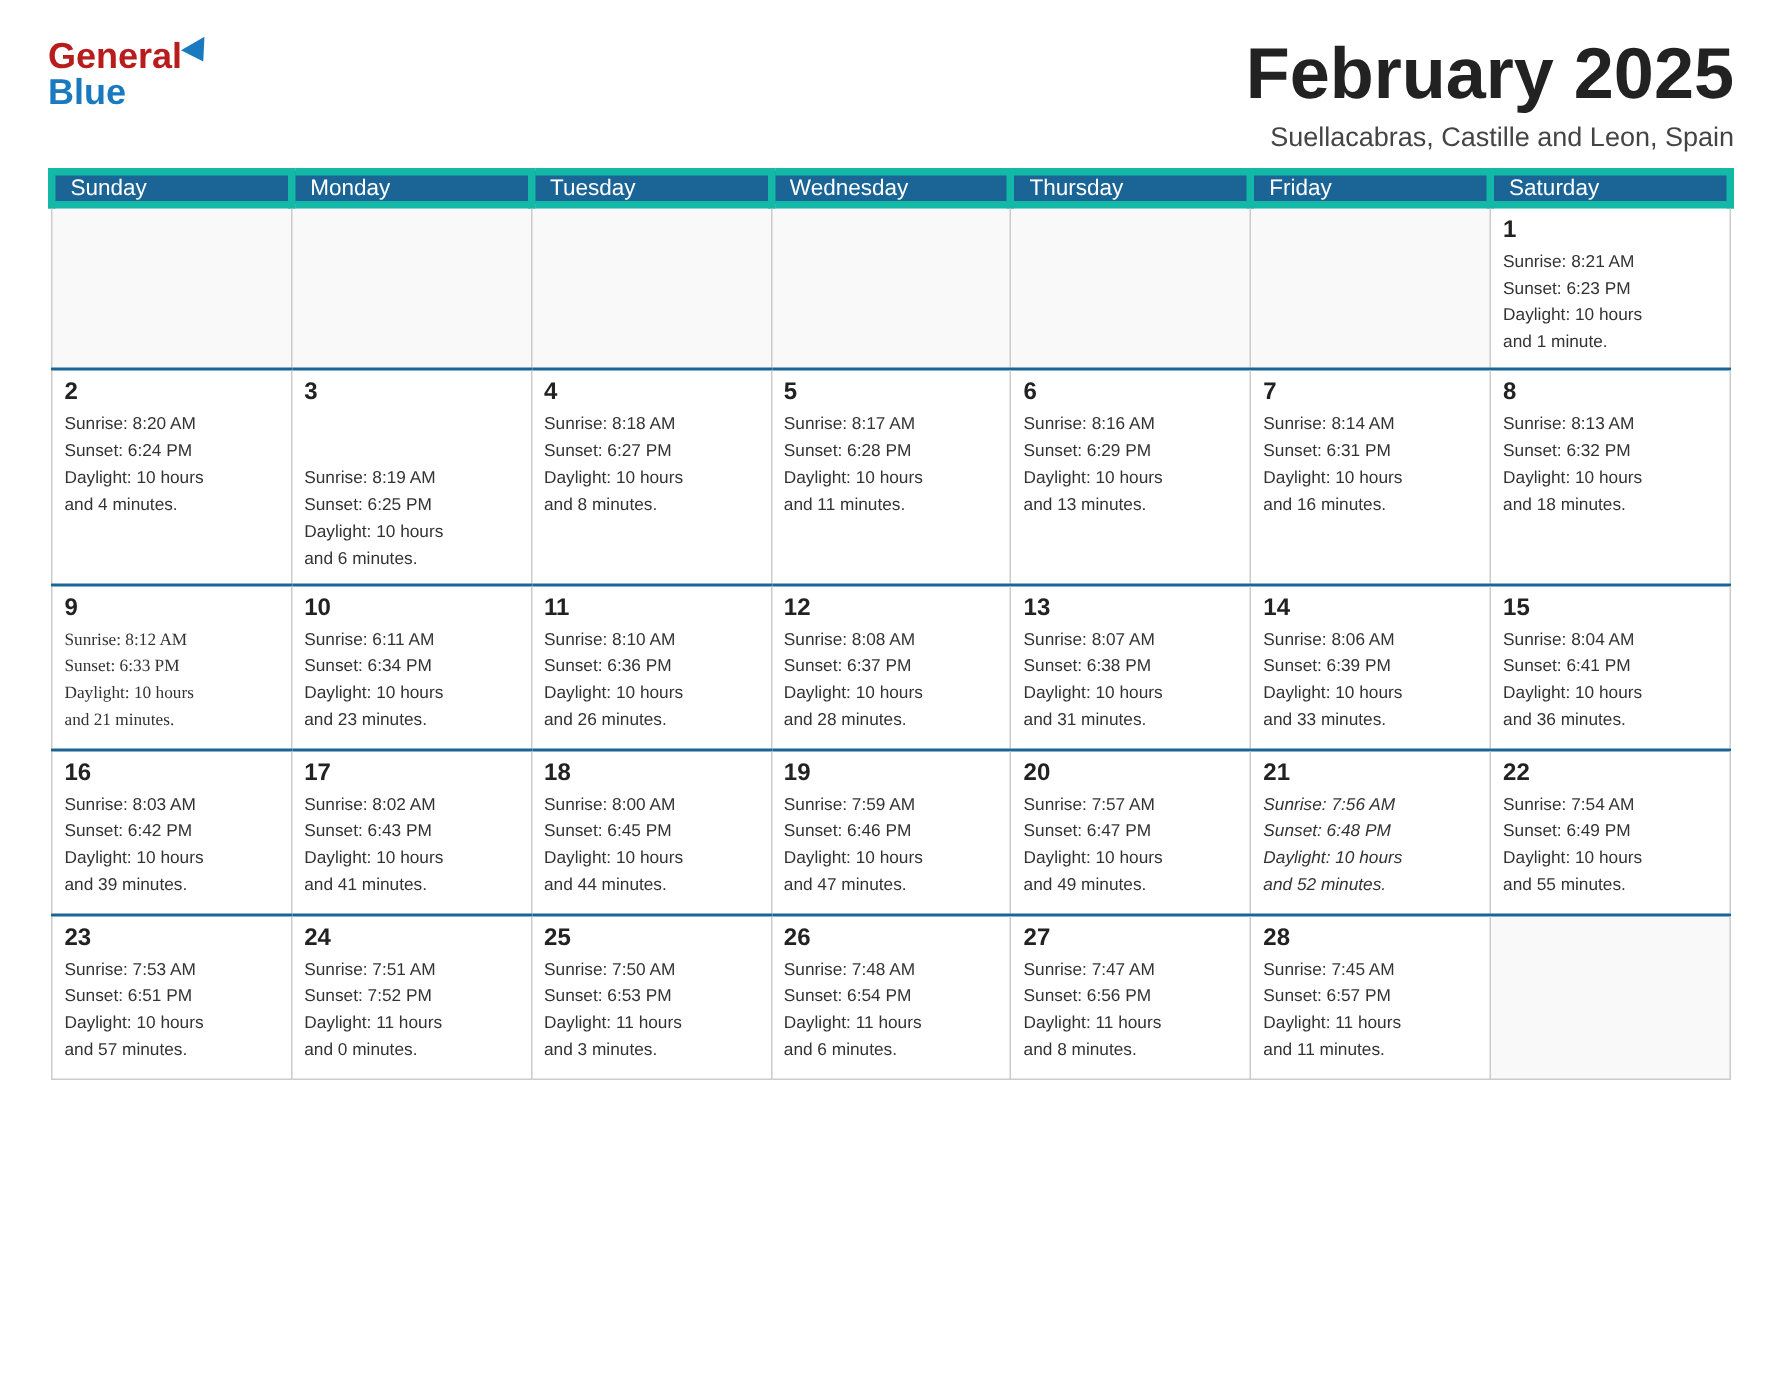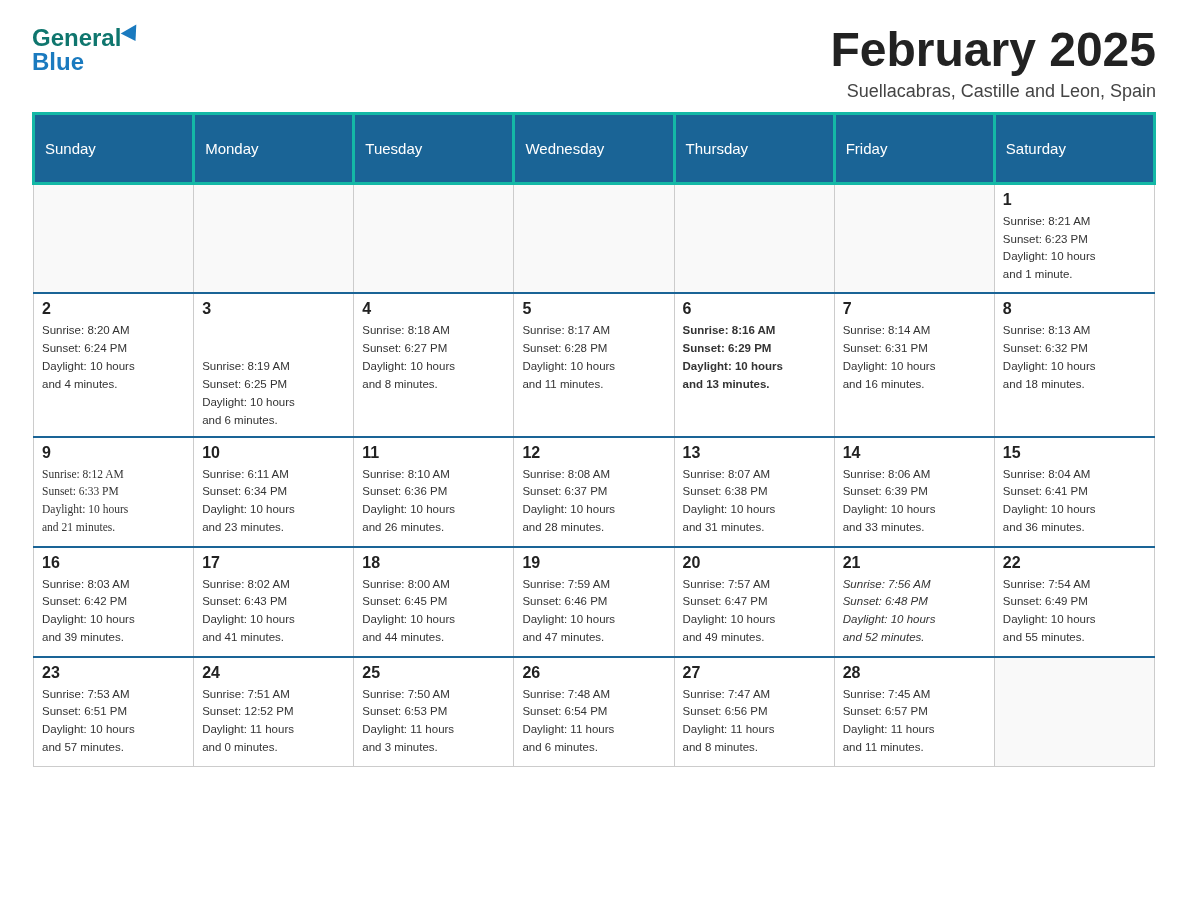--- a/index.html
+++ b/index.html
@@ -49,25 +49,25 @@
       margin-top: 4px;
     }
     .calendar {
       width: 100%;
       border-collapse: collapse;
       margin-top: 8px;
     }
     .calendar th {
       background-color: #1a6496;
       color: #fff;
-      padding: 25px 10px;
+      padding: 0 10px;
       text-align: left;
       font-size: 15px;
       font-weight: normal;
-      border: 3px solid #14b8a6;
+      border: 5px solid #14b8a6;
     }
     .calendar td {
       border: 1px solid #ccc;
       vertical-align: top;
       padding: 6px 8px;
       width: 14.28%;
       min-height: 110px;
       height: 110px;
     }
     .day-number {
@@ -88,21 +88,21 @@
     .row-border td {
       border-top: 2px solid #1a6496;
     }
   </style>
 </head>
 <body>
 
 <div class="header">
   <div class="logo">
     <div style="display:flex; align-items:center;">
-      <span style="font-size:24px;font-weight:bold;color:#0f766e;">General</span>
+      <span style="font-size:24px;font-weight:bold;color:#b91c1c;">General</span>
       <span class="logo-triangle"></span>
     </div>
     <span style="font-size:24px;font-weight:bold;color:#1a7abf;margin-top:-4px;">Blue</span>
   </div>
   <div class="title-area">
     <div class="month-title">February 2025</div>
     <div class="location-subtitle">Suellacabras, Castille and Leon, Spain</div>
   </div>
 </div>
 
@@ -158,21 +158,21 @@
         </td>
         <td>
           <span class="day-number">5</span>
           <div class="day-info" style="white-space: pre-line;">Sunrise: 8:17 AM
 Sunset: 6:28 PM
 Daylight: 10 hours
 and 11 minutes.</div>
         </td>
         <td>
           <span class="day-number">6</span>
-          <div class="day-info" style="white-space: pre-line; font-weight: bold;">Sunrise: 8:16 AM
+          <div class="day-info" style="white-space: pre-line;">Sunrise: 8:16 AM
 Sunset: 6:29 PM
 Daylight: 10 hours
 and 13 minutes.</div>
         </td>
         <td>
           <span class="day-number">7</span>
           <div class="day-info" style="white-space: pre-line;">Sunrise: 8:14 AM
 Sunset: 6:31 PM
 Daylight: 10 hours
 and 16 minutes.</div>
@@ -291,21 +291,21 @@
         <td>
           <span class="day-number">23</span>
           <div class="day-info" style="white-space: pre-line;">Sunrise: 7:53 AM
 Sunset: 6:51 PM
 Daylight: 10 hours
 and 57 minutes.</div>
         </td>
         <td>
           <span class="day-number">24</span>
           <div class="day-info" style="white-space: pre-line;">Sunrise: 7:51 AM
-Sunset: 12:52 PM
+Sunset: 7:52 PM
 Daylight: 11 hours
 and 0 minutes.</div>
         </td>
         <td>
           <span class="day-number">25</span>
           <div class="day-info" style="white-space: pre-line;">Sunrise: 7:50 AM
 Sunset: 6:53 PM
 Daylight: 11 hours
 and 3 minutes.</div>
         </td>

